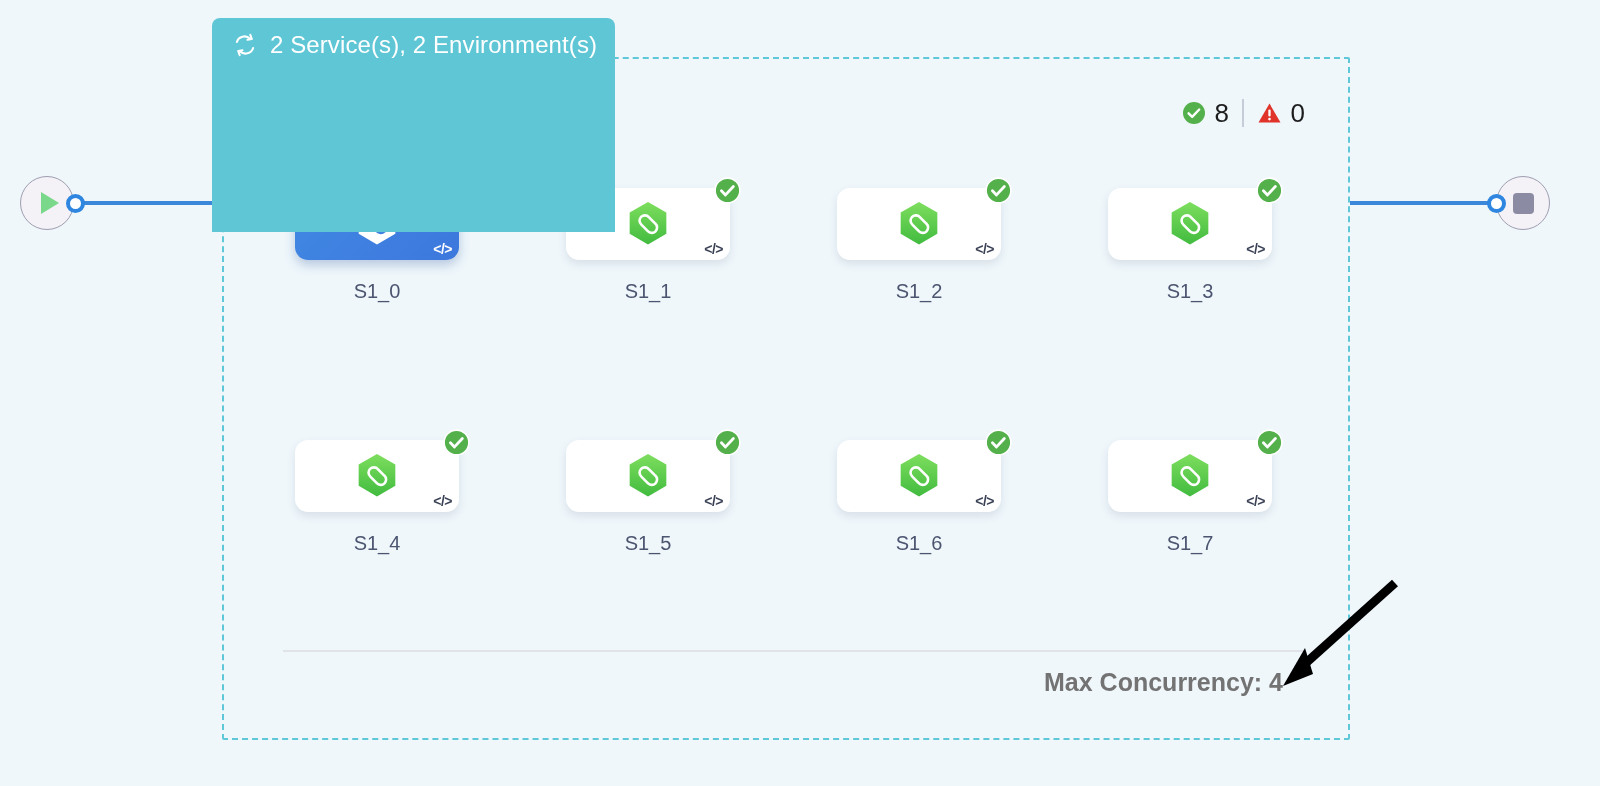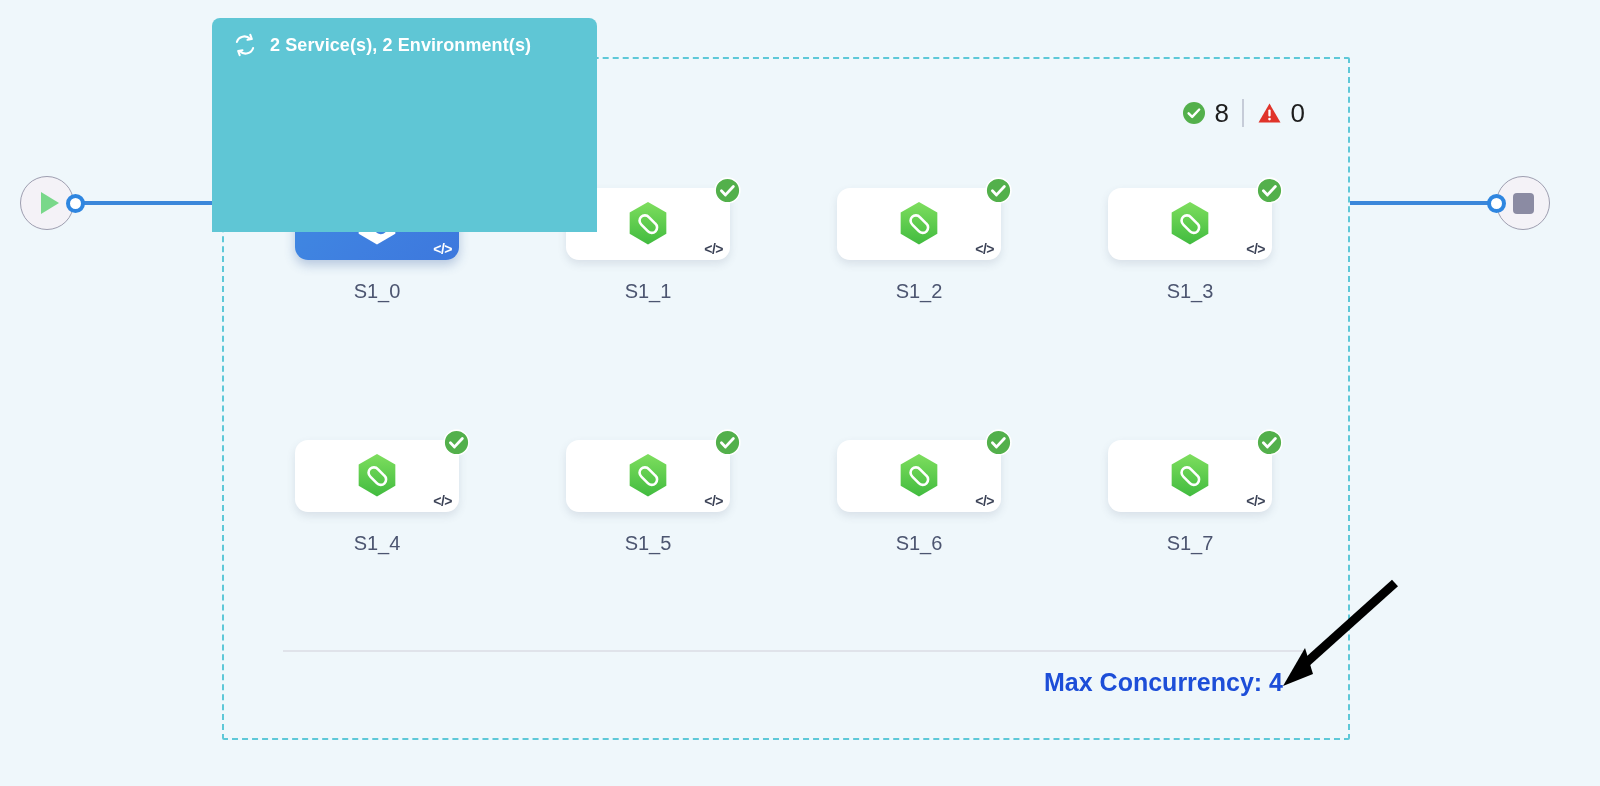--- a/index.html
+++ b/index.html
@@ -92,22 +92,22 @@
     z-index: 4;
   }
   .group-tab .tab-inner {
     display: flex;
     align-items: center;
     gap: 12px;
     padding: 10px 18px 0 20px;
     height: 44px;
   }
   .group-tab .tab-label {
-    font-size: 18px;
-    font-weight: 700;
+    font-size: 24px;
+    font-weight: 400;
     letter-spacing: .1px;
     white-space: nowrap;
   }
   .loop-icon { width: 26px; height: 26px; flex: 0 0 auto; }
 
   
 
   
   .svc-header {
     position: absolute;
@@ -196,21 +196,21 @@
     background: #e0e3ea;
   }
   .max-conc {
     position: absolute;
     left: 283px;
     top: 668px;
     width: 1022px;
     text-align: right;
     font-size: 25px;
     font-weight: 700;
-    color: #1d4ed8;
+    color: #737373;
     padding-right: 22px;
   }
 
   
   .anno-arrow {
     position: absolute;
     left: 1265px;
     top: 578px;
     width: 135px;
     height: 110px;

